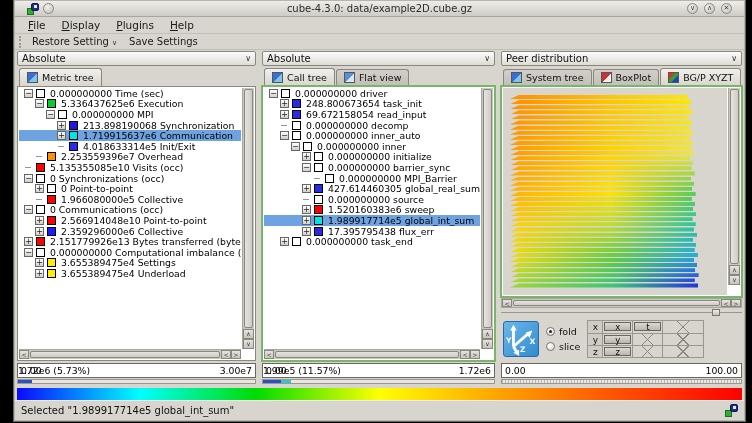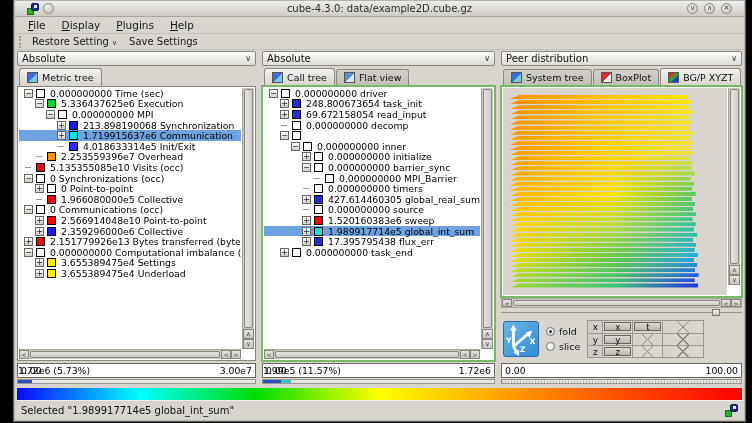--- a/index.html
+++ b/index.html
@@ -368,20 +368,21 @@
               <div class="trow">
                 <span class="ind" style="width: 11px;"></span>
                 <span class="exp leaf"></span>
                 <span class="sq" style="background: rgb(255, 255, 255);"></span>
                 <span class="ttext">0.000000000 decomp</span>
               </div>
               <div class="trow">
                 <span class="ind" style="width: 11px;"></span>
                 <span class="exp minus">−</span>
                 <span class="sq" style="background: rgb(255, 255, 255);"></span>
+                <span class="ttext">0.000000000 inner_auto</span>
               </div>
               <div class="trow">
                 <span class="ind" style="width: 22px;"></span>
                 <span class="exp minus">−</span>
                 <span class="sq" style="background: rgb(255, 255, 255);"></span>
                 <span class="ttext">0.000000000 inner</span>
               </div>
               <div class="trow">
                 <span class="ind" style="width: 33px;"></span>
                 <span class="exp plus">+</span>
@@ -392,26 +393,20 @@
                 <span class="ind" style="width: 33px;"></span>
                 <span class="exp minus">−</span>
                 <span class="sq" style="background: rgb(255, 255, 255);"></span>
                 <span class="ttext">0.000000000 barrier_sync</span>
               </div>
               <div class="trow">
                 <span class="ind" style="width: 44px;"></span>
                 <span class="exp leaf"></span>
                 <span class="sq" style="background: rgb(255, 255, 255);"></span>
                 <span class="ttext">0.000000000 MPI_Barrier</span>
-              </div>
-              <div class="trow">
-                <span class="ind" style="width: 33px;"></span>
-                <span class="exp leaf"></span>
-                <span class="sq" style="background: rgb(255, 255, 255);"></span>
-                <span class="ttext">0.000000000 timers</span>
               </div>
               <div class="trow">
                 <span class="ind" style="width: 33px;"></span>
                 <span class="exp plus">+</span>
                 <span class="sq" style="background: rgb(42, 42, 230);"></span>
                 <span class="ttext">427.614460305 global_real_sum</span>
               </div>
               <div class="trow">
                 <span class="ind" style="width: 33px;"></span>
                 <span class="exp leaf"></span>

